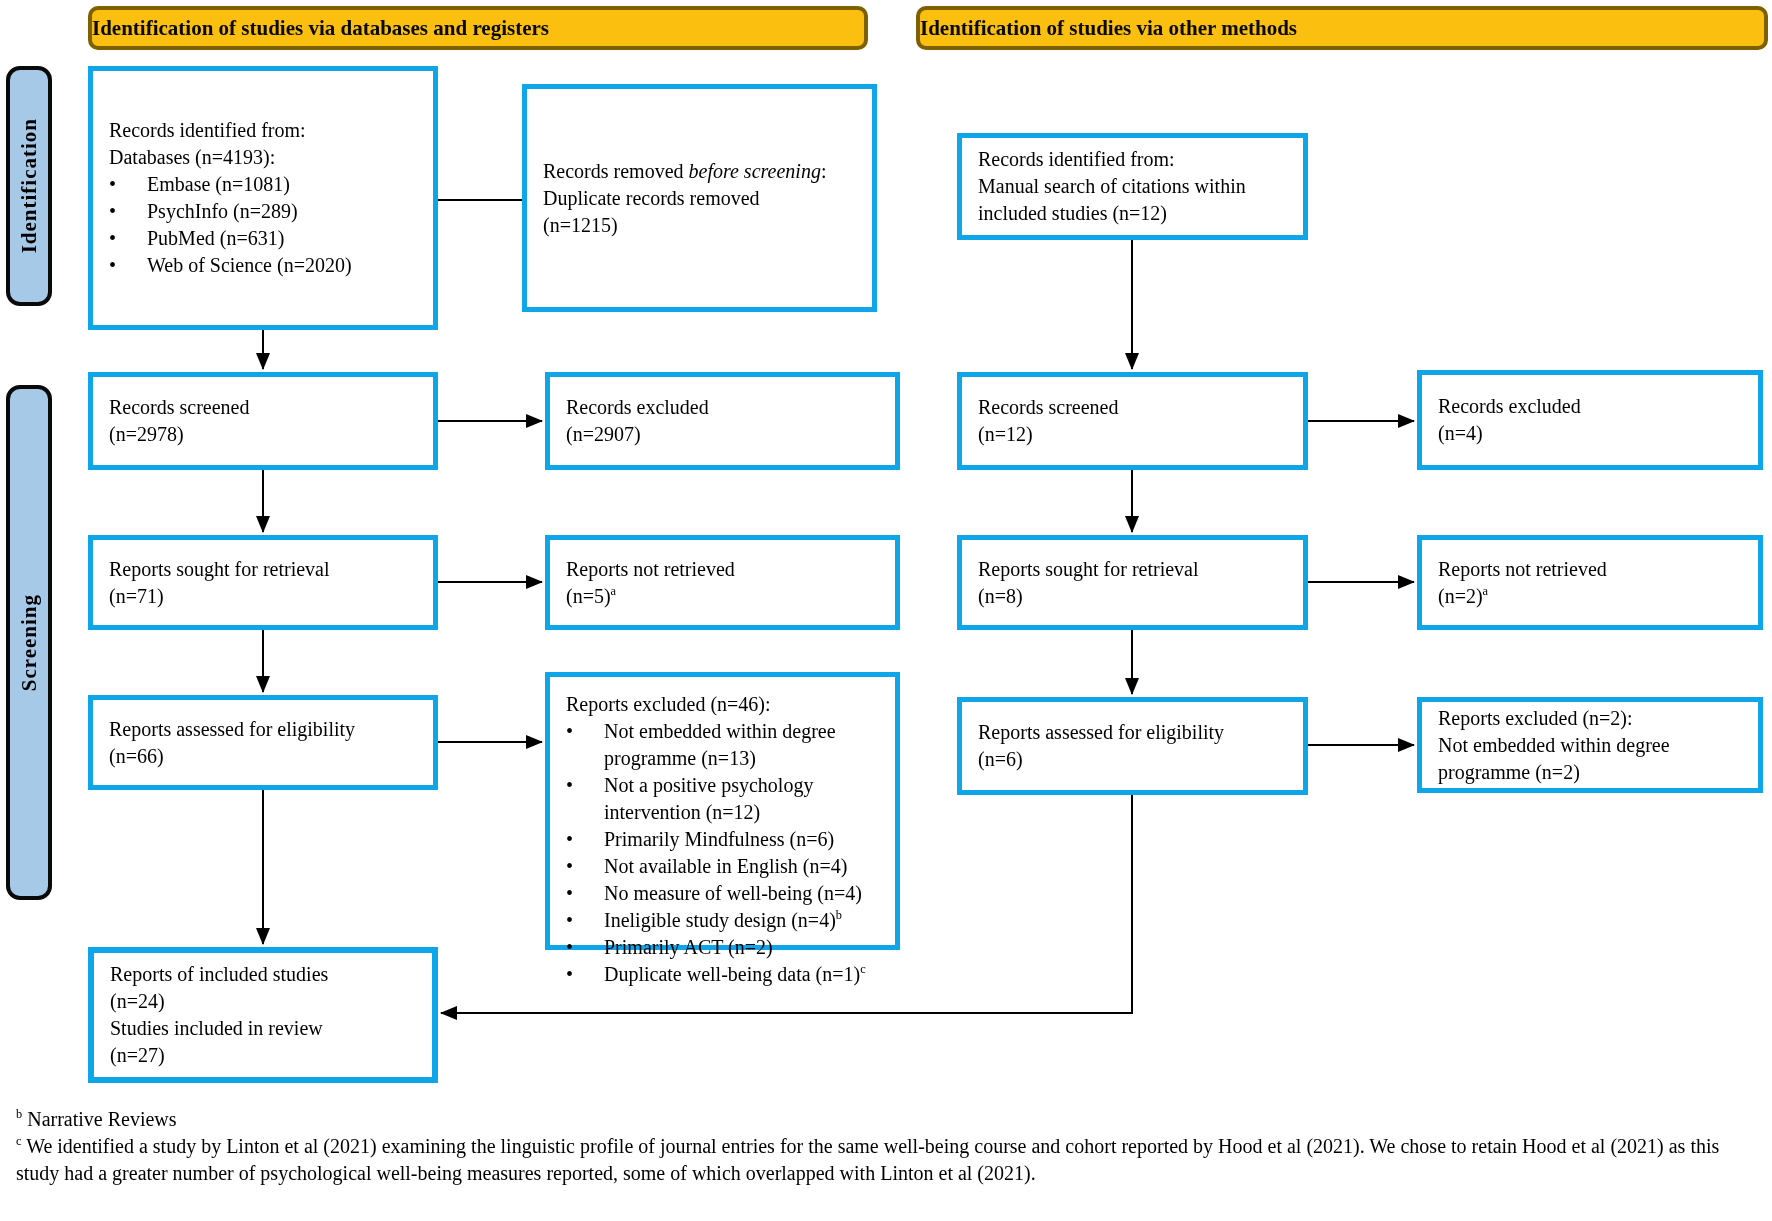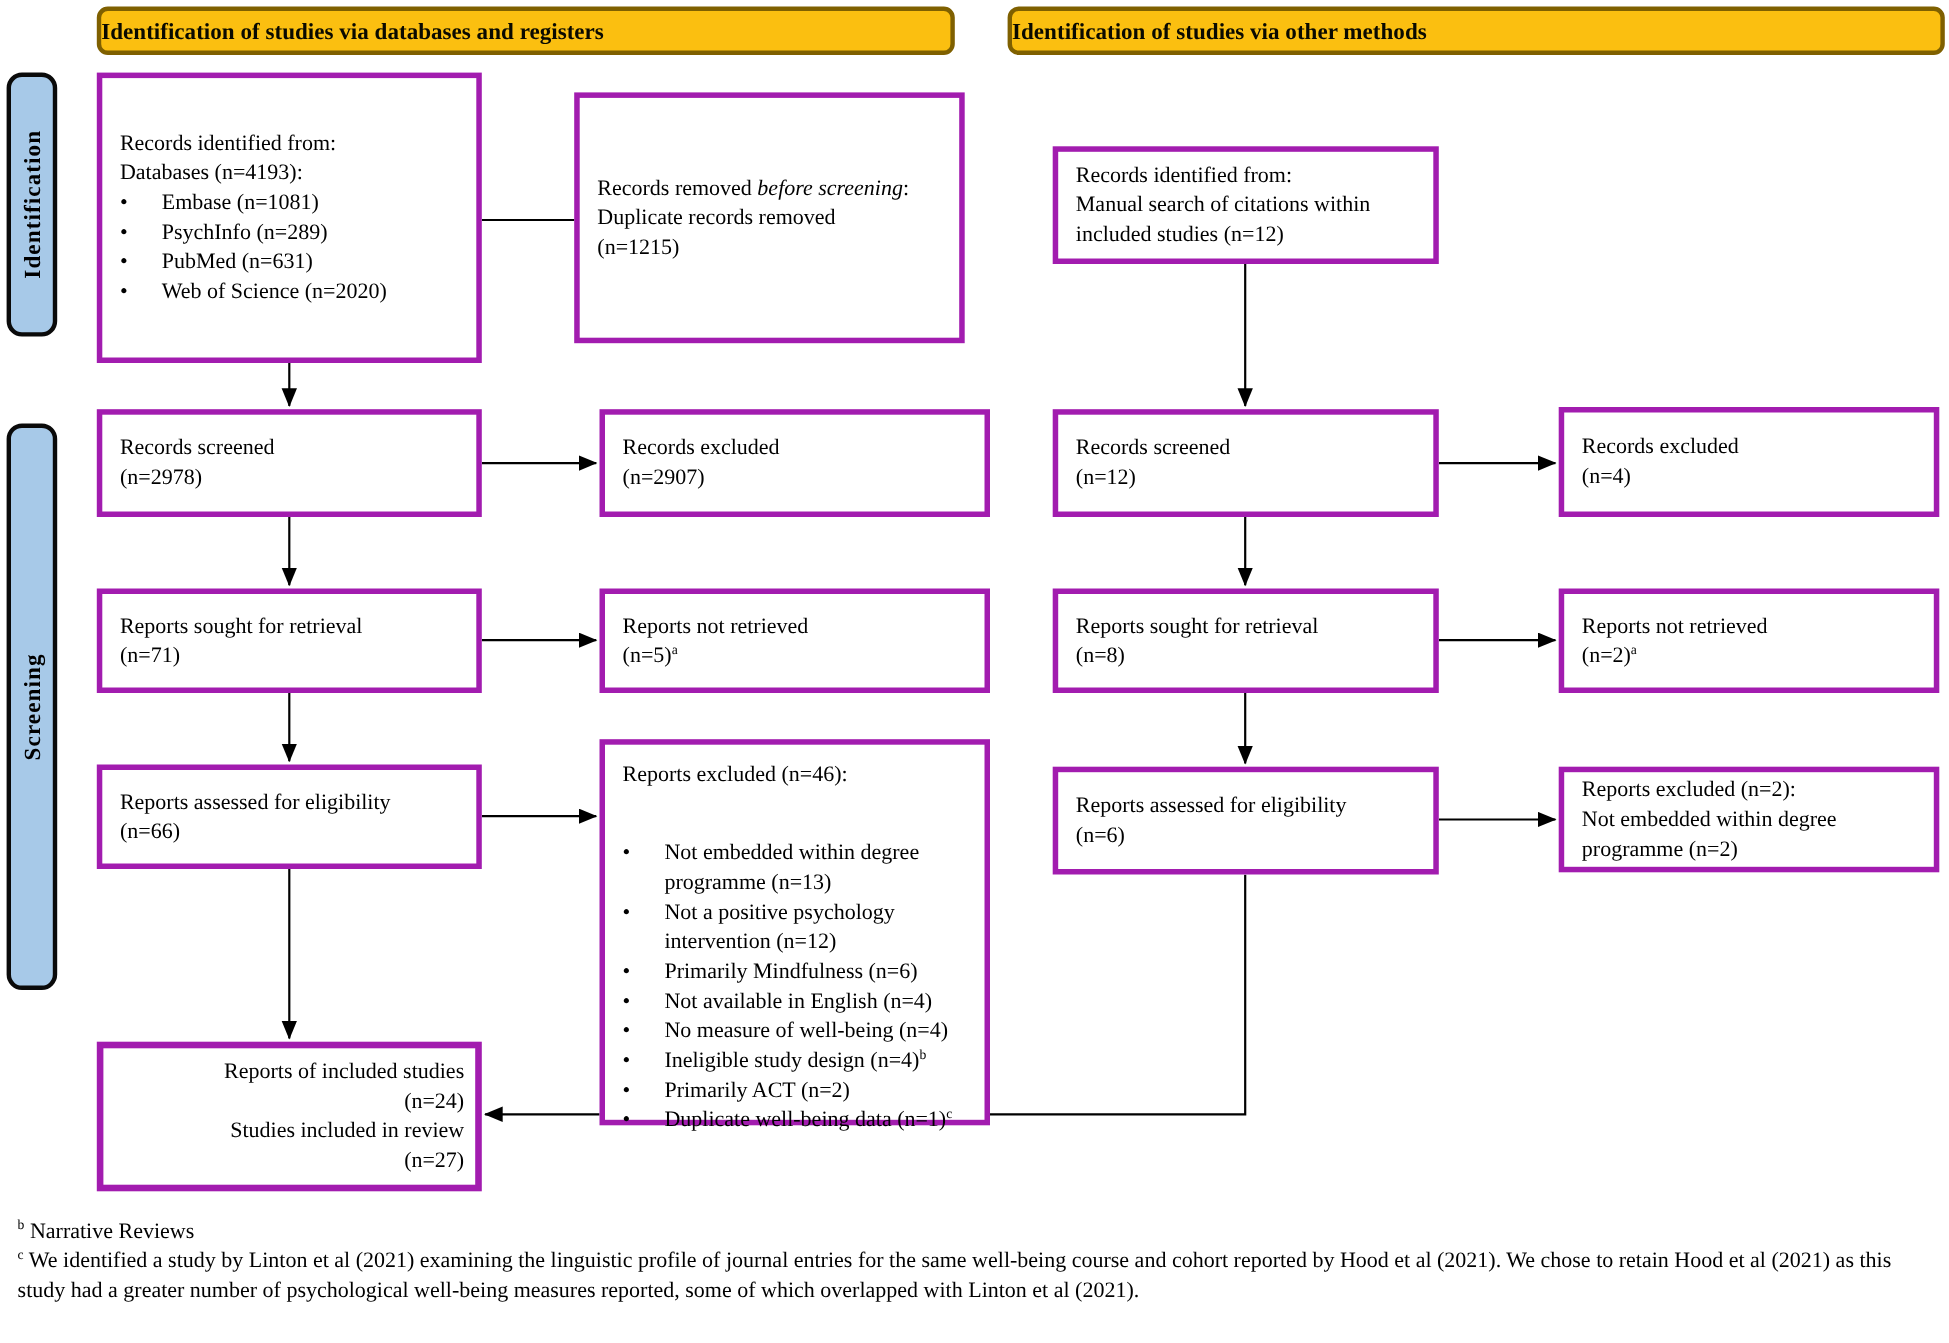--- a/index.html
+++ b/index.html
@@ -18,26 +18,26 @@
   .pill{
     position:absolute;width:46px;background:#A7C9E8;border:4px solid #0a0a0a;
     border-radius:14px;display:flex;align-items:center;justify-content:center;
     box-sizing:border-box;
   }
   .pill .vtext{
     writing-mode:vertical-rl;transform:rotate(180deg);
     font-weight:bold;font-size:21px;letter-spacing:1px;color:#000;
   }
   .box{
-    position:absolute;background:#fff;border:5px solid #a21caf;box-sizing:border-box;
+    position:absolute;background:#fff;border:5px solid #0ea5e9;box-sizing:border-box;
     display:flex;flex-direction:column;justify-content:center;
     padding:10px 10px 10px 16px;font-size:20px;line-height:1.35;
   }
   .box.top{justify-content:flex-start;padding-top:14px;}
-  .box.thick{border-width:6px;align-items:flex-end;}
+  .box.thick{border-width:6px;}
   .bullets{margin:0;padding:0;list-style:none;}
   .bullet{display:flex;}
   .bullet .dot{width:16px;flex:0 0 16px;text-align:left;}
   .bullet .gap{width:22px;flex:0 0 22px;}
   .bullet .btext{flex:1;}
   sup{font-size:0.62em;line-height:0;vertical-align:super;}
   .footnotes{position:absolute;left:16px;top:1106px;width:1750px;font-size:20px;line-height:27px;}
   .fn{display:block;}
 </style>
 </head>
@@ -155,21 +155,21 @@
   <div class="box" style="left:1417px;top:535px;width:346px;height:95px;">
     <div>Reports not retrieved</div>
     <div>(n=2)<sup>a</sup></div>
   </div>
 
   <div class="box" style="left:88px;top:695px;width:350px;height:95px;">
     <div>Reports assessed for eligibility</div>
     <div>(n=66)</div>
   </div>
 
-  <div class="box top" style="left:545px;top:672px;width:355px;height:351px;gap:44px;">
+  <div class="box top" style="left:545px;top:672px;width:355px;height:278px;">
     <div>Reports excluded (n=46):</div>
     <div class="bullets">
       <div class="bullet">
           <span class="dot">•</span>
           <span class="gap"></span>
           <span class="btext">Not embedded within degree programme (n=13)</span>
         </div>
       <div class="bullet">
           <span class="dot">•</span>
           <span class="gap"></span>

